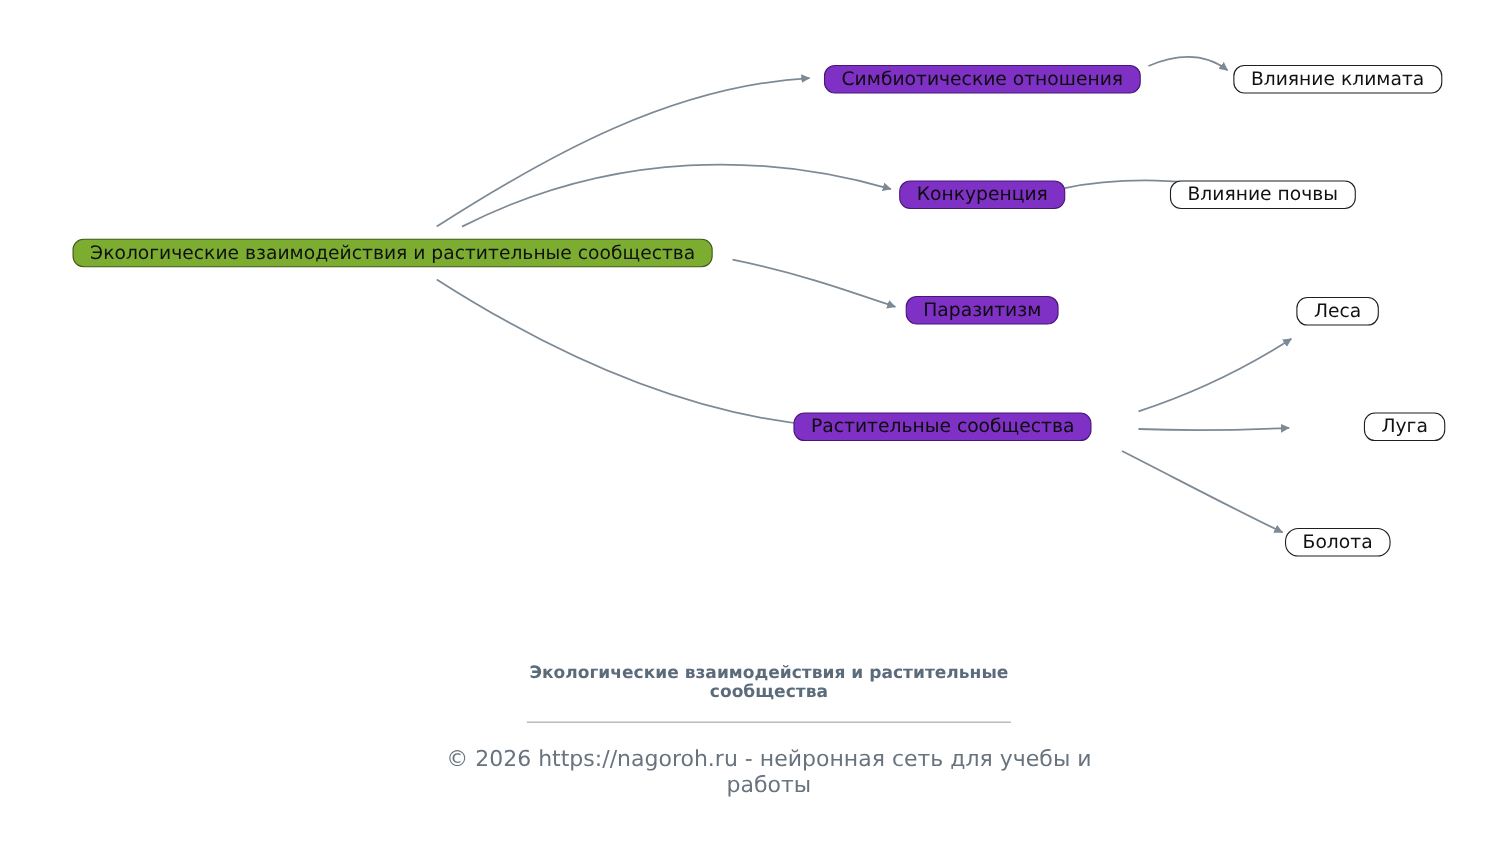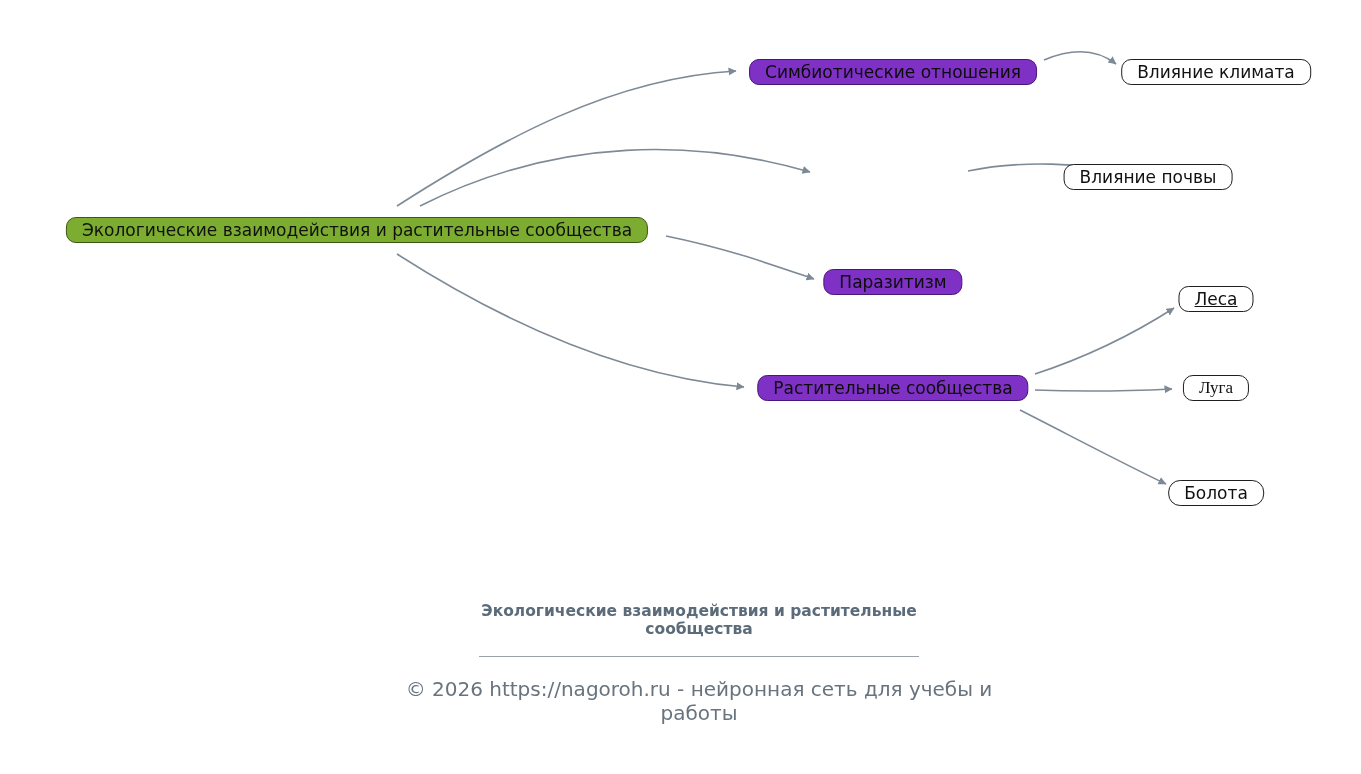--- a/index.html
+++ b/index.html
@@ -94,32 +94,33 @@
       <path d="M 1035 374 C 1090 356, 1135 333, 1174 308" marker-end="url(#arrow)"></path>
       <path d="M 1035 390 C 1085 392, 1130 391, 1172 389" marker-end="url(#arrow)"></path>
       <path d="M 1020 410 C 1075 438, 1120 462, 1166 484" marker-end="url(#arrow)"></path>
     </g>
   </svg>
 
   <div class="node node-root" style="left:357px; top:230px;">Экологические взаимодействия и растительные сообщества</div>
 
   <div class="node node-branch" style="left:893px; top:72px;">Симбиотические отношения</div>
 
+  <div class="node node-branch" style="left:893px; top:177px;">Конкуренция</div>
 
   <div class="node node-branch" style="left:893px; top:282px;text-align:center;">Паразитизм</div>
 
-  <div class="node node-branch" style="left:893px; top:388px;text-align:right;">Растительные сообщества</div>
+  <div class="node node-branch" style="left:857px; top:388px;text-align:right;">Растительные сообщества</div>
 
   <div class="node node-leaf" style="left:1216px; top:72px;">Влияние климата</div>
 
   <div class="node node-leaf" style="left:1148px; top:177px;">Влияние почвы</div>
 
-  <div class="node node-leaf" style="left:1216px; top:299px;text-decoration:underline;">Леса</div>
+  <div class="node node-leaf" style="left:1216px; top:283px;">Леса</div>
 
-  <div class="node node-leaf" style="left:1216px; top:388px;font-family:Liberation Serif, serif;">Луга</div>
+  <div class="node node-leaf" style="left:1277px; top:388px;">Луга</div>
 
   <div class="node node-leaf" style="left:1216px; top:493px;border-radius:12px;">Болота</div>
 
   <div class="footer">
     <div class="footer-title">Экологические взаимодействия и растительные сообщества</div>
     <div class="footer-divider"></div>
     <div class="footer-copyright">© 2026 https://nagoroh.ru - нейронная сеть для учебы и работы</div>
   </div>
 
 </div>

